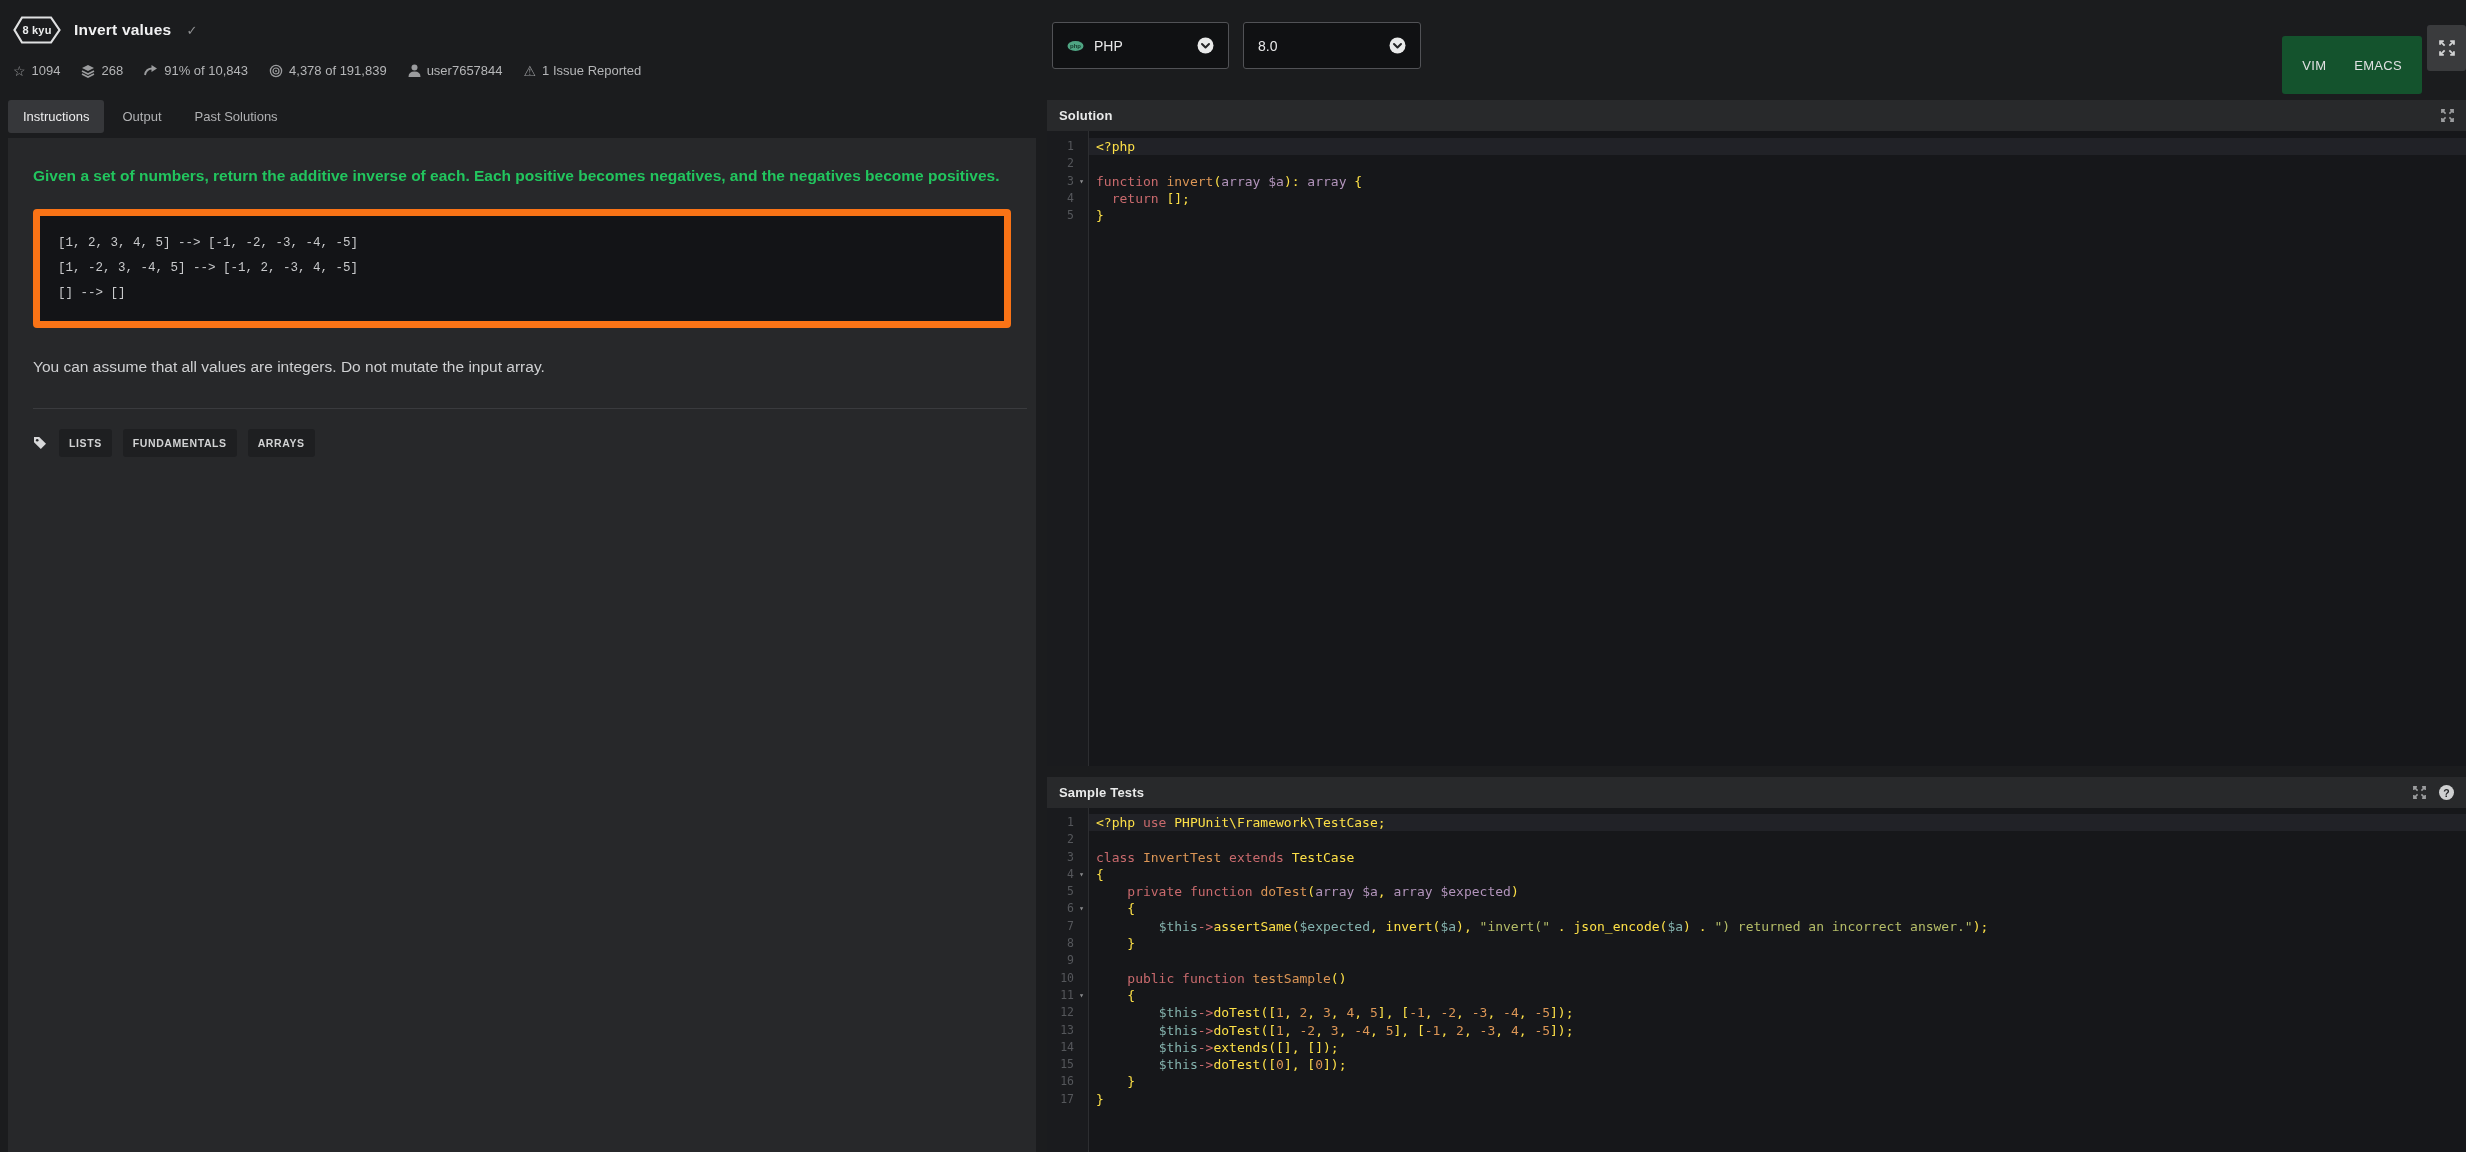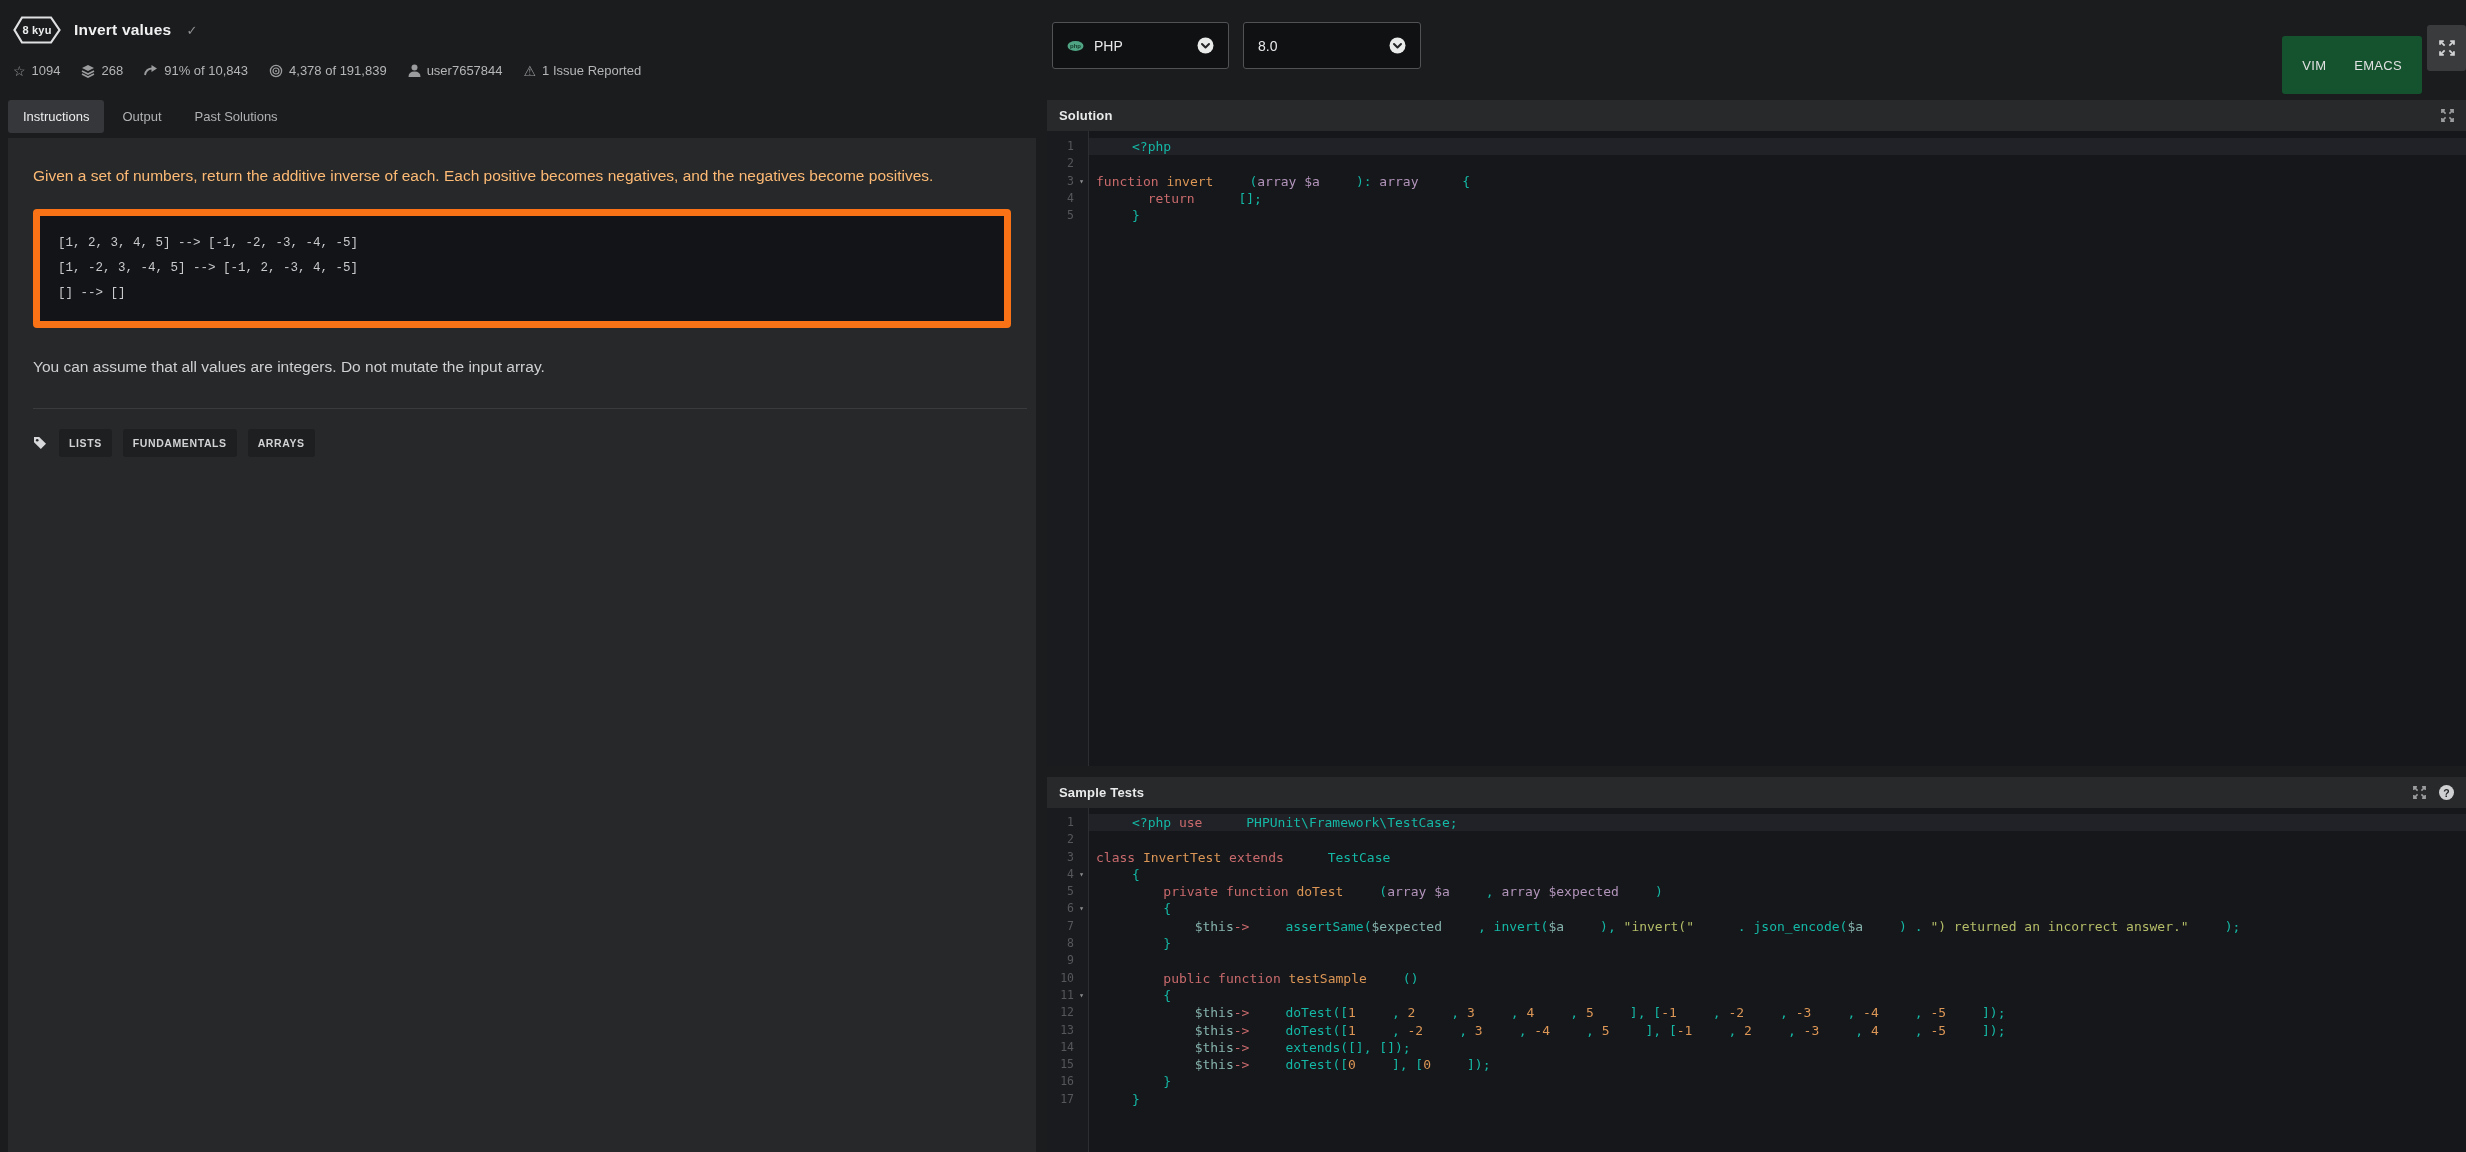--- a/index.html
+++ b/index.html
@@ -22,21 +22,21 @@
   .stats-row { position:absolute; left:13px; top:63px; display:flex; align-items:center; gap:21px; }
   .stat-item { display:flex; align-items:center; gap:6px; font-size:13px; color:#b5b6b8; }
   .stat-item .s-ico { color:#9b9c9e; font-size:14px; line-height:1; display:inline-flex; align-items:center; }
 
   .tab-bar { position:absolute; left:8px; top:100px; display:flex; gap:3px; }
   .tab { padding:9px 15px; font-size:13px; color:#b0b1b3; border-radius:3px; cursor:pointer; }
   .tab.active { background:#36373a; color:#ededee; }
 
   .inst-panel { position:absolute; left:8px; top:138px; width:1028px; bottom:0; background:#27282a; }
   .inst-body { padding:27px 25px; }
-  .inst-p { font-size:15.5px; line-height:1.45; color:#fdba74; }
+  .inst-p { font-size:15.5px; line-height:1.45; color:#22c55e;font-weight:bold; }
   .example-block {
     margin-top:22px; background:#131417; border:7px solid #f97316; border-radius:4px;
     padding:15px 18px; font-family:Liberation Mono, monospace; font-size:12.5px;
     line-height:25px; color:#c9cacc; white-space:pre;
   }
   .inst-p2 { margin-top:30px; font-size:15.5px; color:#cfd0d2; }
   .inst-divider { margin-top:32px; border-top:1px solid #3a3b3e; width:994px; }
   .tags-row { margin-top:20px; display:flex; align-items:center; gap:11px; }
   .tag-ico { display:inline-flex; color:#d8d9da; margin-right:1px; }
   .tag-chip {
@@ -89,21 +89,21 @@
     position:absolute; left:0; top:0; bottom:0; width:42px;
     background:#1a1b1e; border-right:1px solid #2d2e31;
   }
   .code-line { position:relative; display:flex; height:17.3px; line-height:17.3px;
     font-family:"DejaVu Sans Mono", monospace; font-size:13px; cursor:text; }
   .ln { width:27px; flex:none; text-align:right; color:#55575b; font-size:11.5px; line-height:17.3px; }
   .fold { width:15px; flex:none; text-align:center; color:#8a8b8d; font-size:8.5px; line-height:17.3px; }
   .code { flex:1; padding-left:7px; white-space:pre; color:#d5d6d7; }
   .code-line.active .code { background:#212227; }
 
-  .tok-p { color:#14b8a6;margin-left:36px; }
+  .tok-p { color:#fde047; }
   .tok-k { color:#c96a6d; }
   .tok-d { color:#dc9656; }
   .tok-t { color:#b294bb; }
   .tok-v { color:#b294bb; }
   .tok-a { color:#85b3ae; }
   .tok-s { color:#b5bd68; }
   .tok-n { color:#dc9656; }
   .tok-o { color:#c96a6d; }
 
   svg { display:block; }

